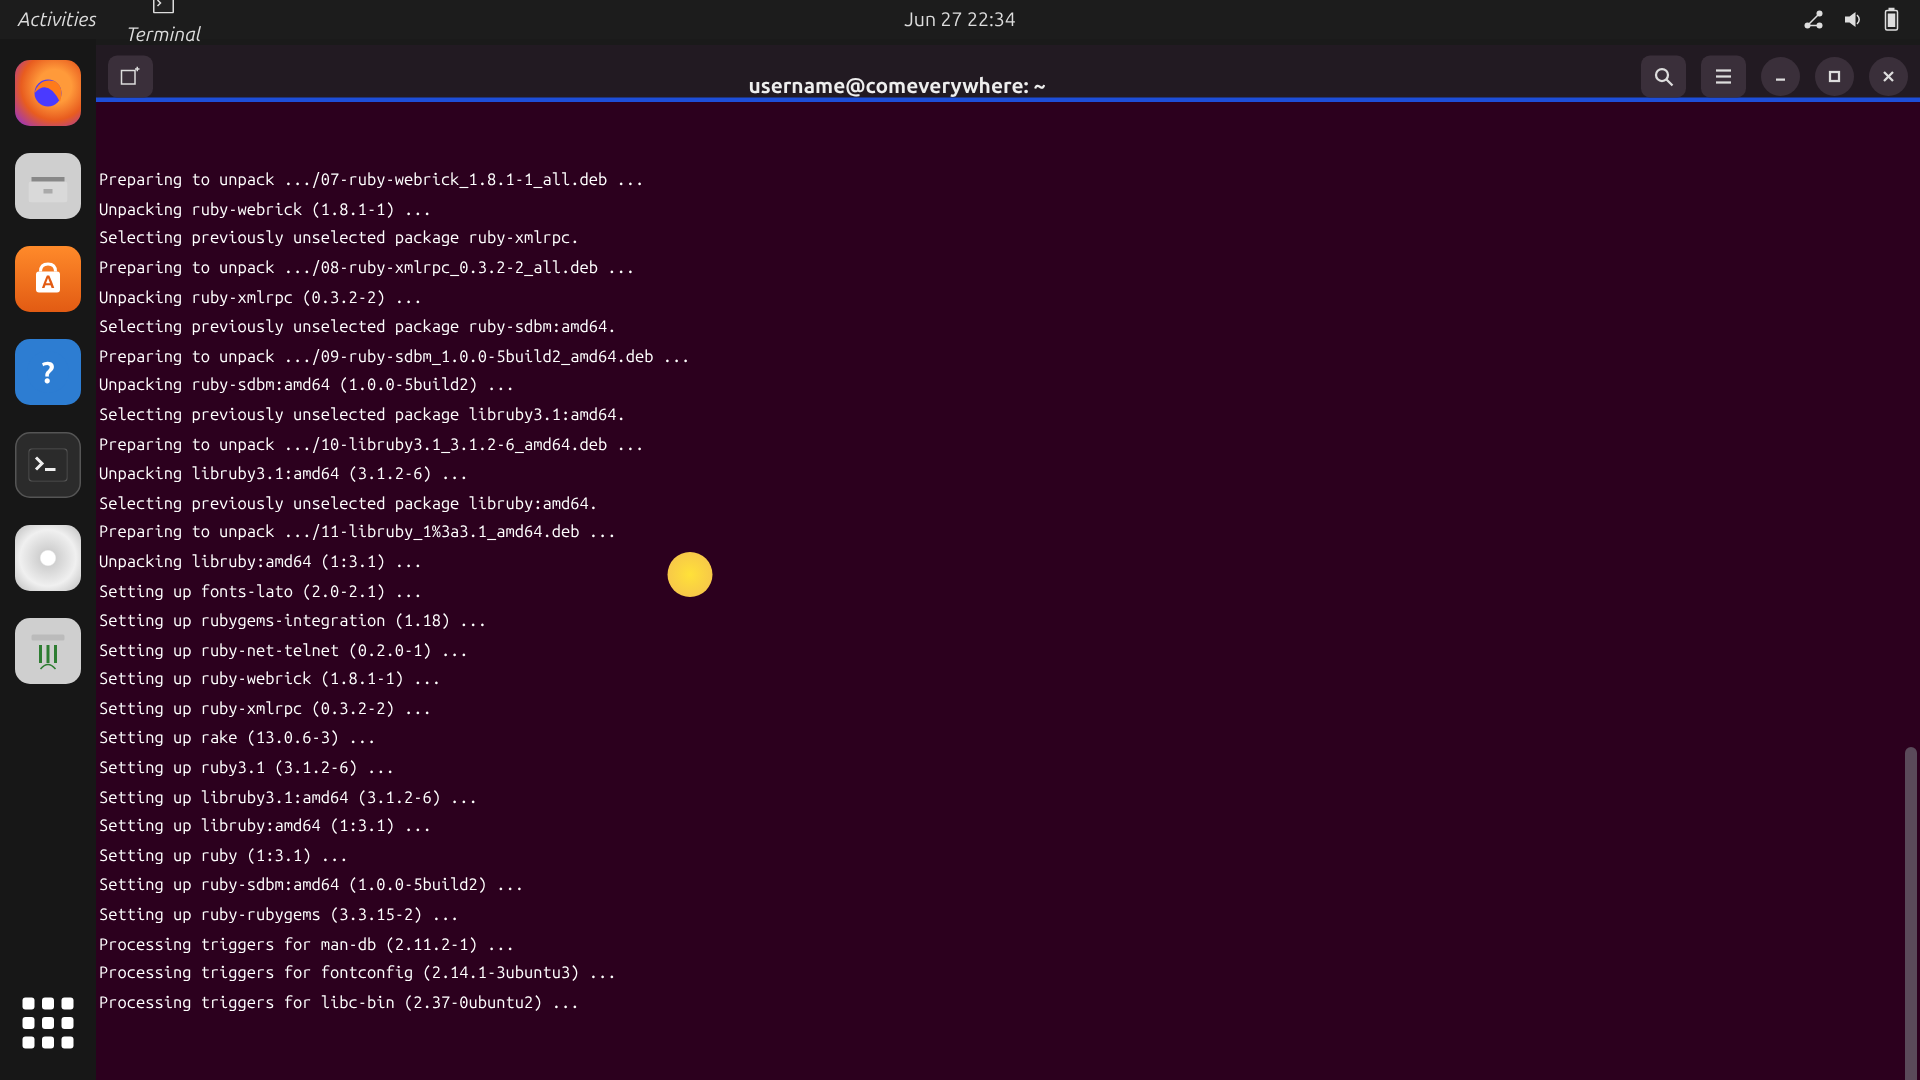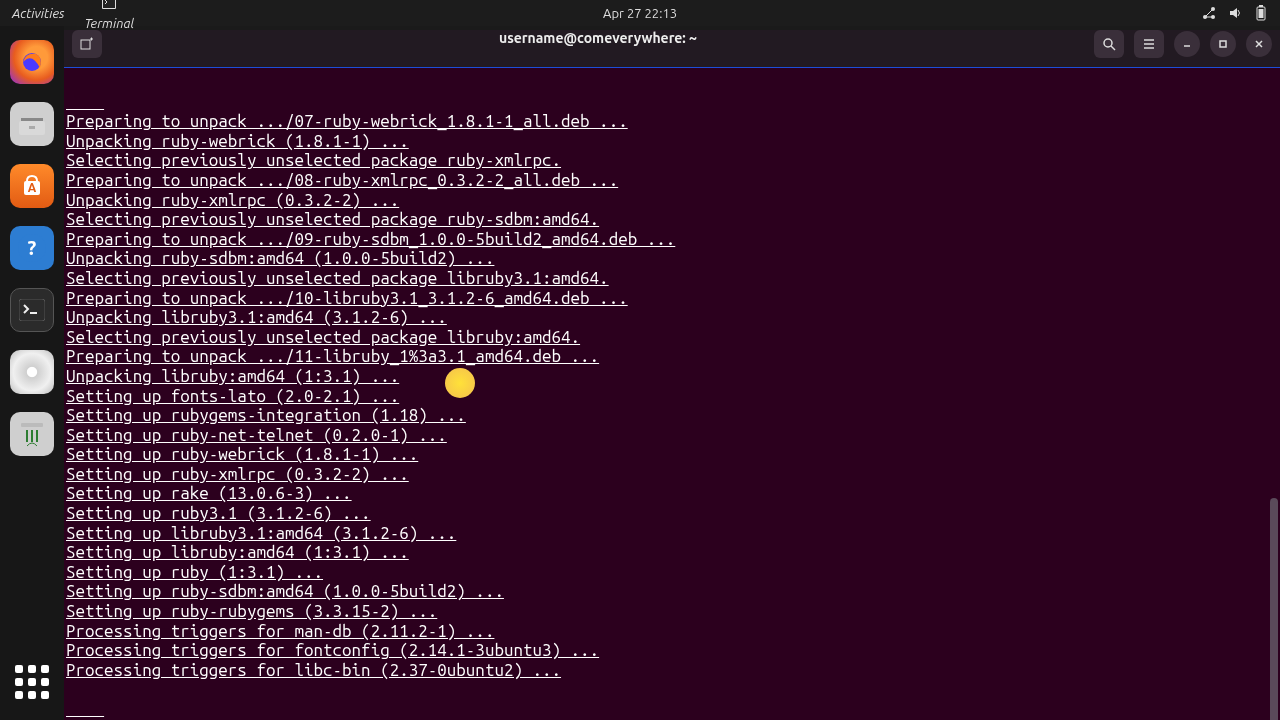--- a/index.html
+++ b/index.html
@@ -42,37 +42,36 @@
   margin-bottom: 16px;
 }
 .apps-grid span { background:#fff; border-radius:2px; }
 
 
 .window {
   position: absolute; top: 30px; left: 64px; right: 0; bottom: 0;
   background: #2c001e; display: flex; flex-direction: column;
 }
 .titlebar {
-  height: 38px; background: #221a22; display: flex; align-items: flex-start;
-  padding: 0 8px; gap: 2px; border-bottom: 1px solid #1d4ed8;
+  height: 38px; background: #221a22; display: flex; align-items: flex-end;
+  padding: 0 8px; gap: 2px; border-bottom: 3px solid #1d4ed8;
 }
 .tb-btn {
   width: 30px; height: 28px; border-radius: 6px; background: #3a2f3a;
   display: flex; align-items: center; justify-content: center; color:#ddd;
   font-size: 14px;
 }
 .tb-btn.round { width: 26px; height: 26px; border-radius: 50%; background:#3a2f3a; }
 .tb-title { flex:1; text-align:center; color:#eee; font-size:14px; font-weight:600; }
 .tb-right { display:flex; gap:10px; align-items:center; }
 
 .term-body {
   flex:1; padding: 4px 0 17px 2px; font-family: "Ubuntu Mono","DejaVu Sans Mono",monospace;
-  font-size: 17px; line-height: 19.6px; color:#ffffff; overflow:hidden; position:relative;
+  font-size: 11px; line-height: 19.6px; color:#ffffff; overflow:hidden; position:relative;
   white-space: pre;
-  text-decoration: underline;
 }
 .term-line { padding-left: 0; }
 .prompt-user { color:#8ae234; font-weight:bold; }
 .prompt-colon { color:#ffffff; font-weight:bold; }
 .prompt-path { color:#729fcf; font-weight:bold; }
 .cmd { color:#ffffff; }
 
 
 .hl-dot {
   position:absolute; width:30px; height:30px; border-radius:50%;
@@ -93,21 +92,21 @@
       <span class="tray-icon">
         <svg width="14" height="12" viewBox="0 0 14 12">
             <rect x="0" y="0" width="14" height="12" rx="1" fill="#ddd"></rect>
             <rect x="1" y="1" width="12" height="10" fill="#222"></rect>
             <path d="M3 3 L5 5 L3 7" stroke="#ddd" stroke-width="1" fill="none"></path>
           </svg>
       </span>
       <span>Terminal</span>
     </span>
   </div>
-  <div class="center">Apr 27  22:13</div>
+  <div class="center">Jun 27  22:34</div>
   <div class="right">
     <span class="tray-icon">
       <svg width="14" height="14" viewBox="0 0 14 14">
           <circle cx="3" cy="11" r="2" fill="#ddd"></circle>
           <circle cx="11" cy="3" r="2" fill="#ddd"></circle>
           <circle cx="11" cy="11" r="2" fill="#ddd"></circle>
           <path d="M3 11 L11 3 M3 11 L11 11" stroke="#ddd"></path>
         </svg>
     </span>
     <span class="tray-icon">

